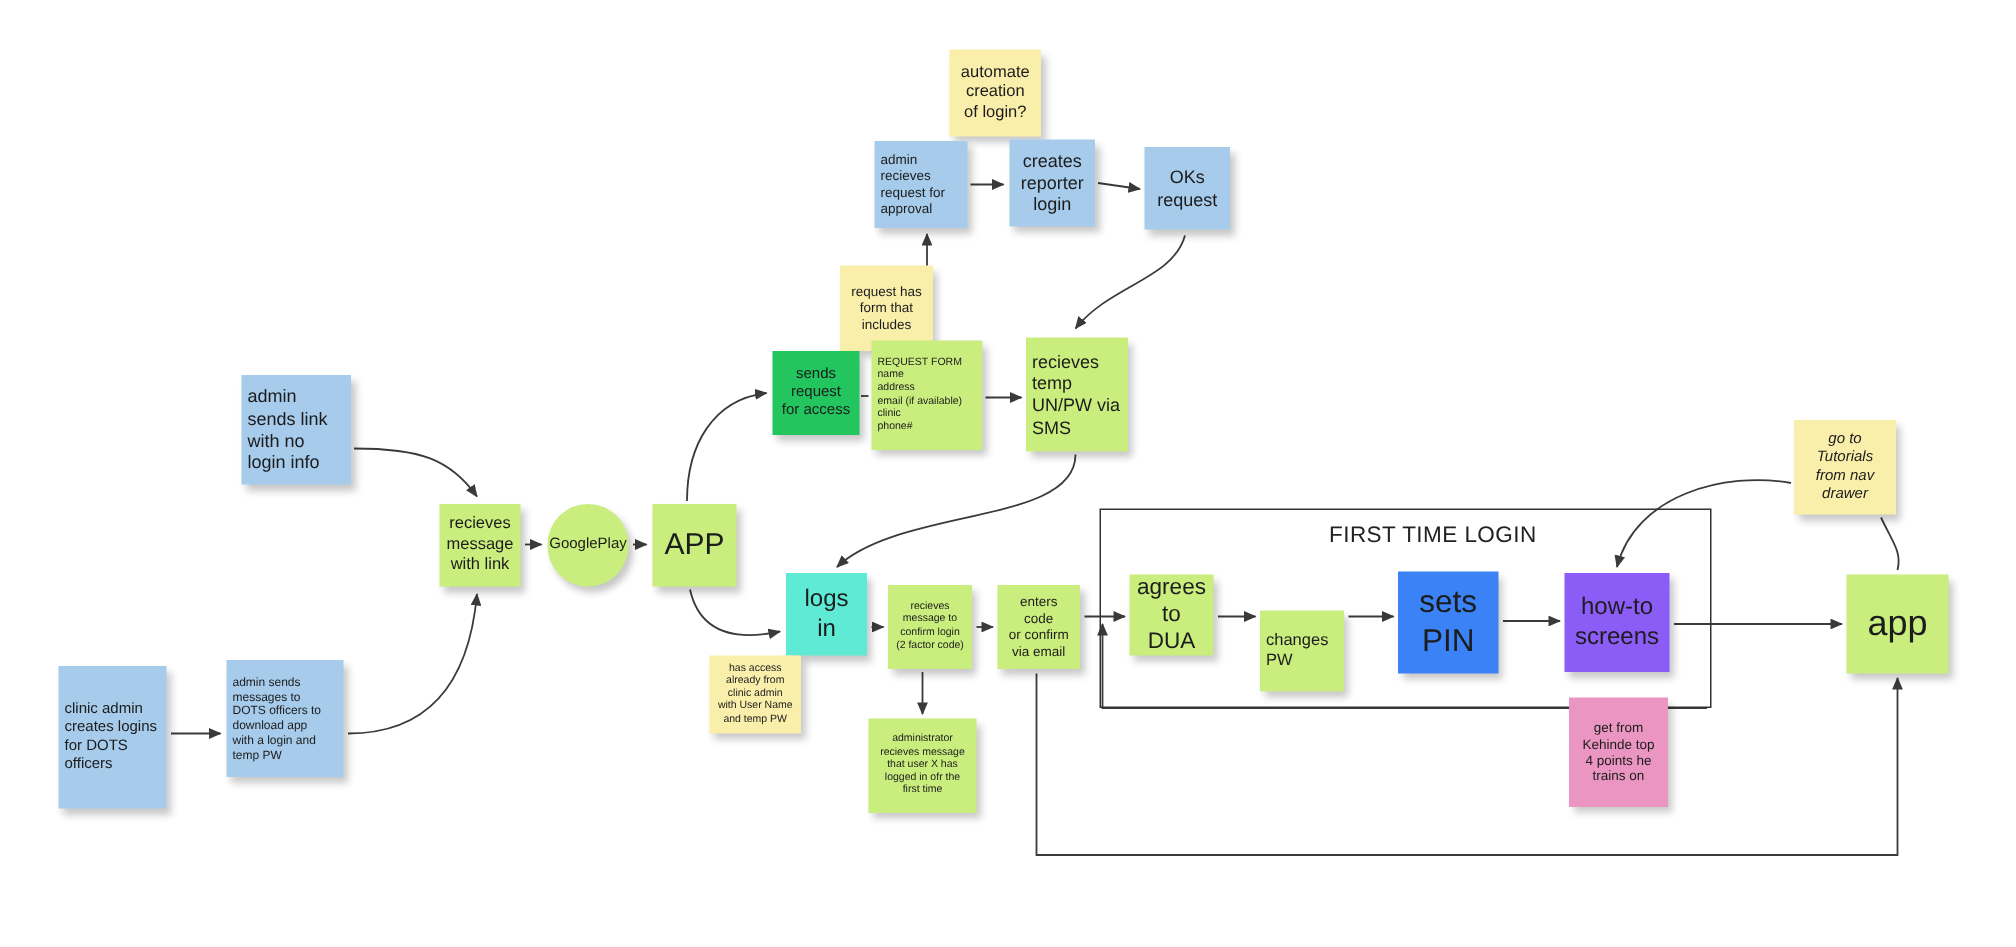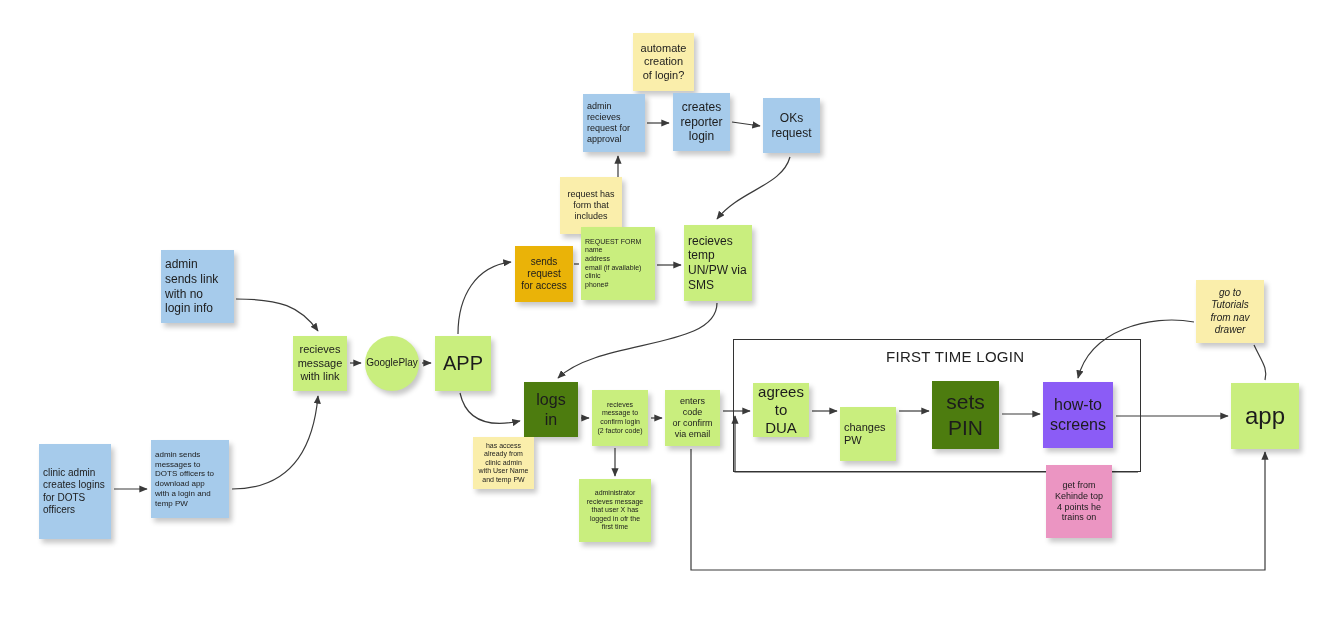--- a/index.html
+++ b/index.html
@@ -112,21 +112,21 @@
 request for
 approval</span></div>
       <div class="note" style="left: 673px; top: 93px; width: 57px; height: 58px; background: rgb(166, 203, 235); font-size: 12px;"><span>creates
 reporter
 login</span></div>
       <div class="note" style="left: 763px; top: 98px; width: 57px; height: 55px; background: rgb(166, 203, 235); font-size: 12px;"><span>OKs
 request</span></div>
       <div class="note" style="left: 560px; top: 177px; width: 62px; height: 57px; background: rgb(250, 238, 171); font-size: 9px;"><span>request has
 form that
 includes</span></div>
-      <div class="note" style="left: 515px; top: 246px; width: 58px; height: 56px; background: #eab308; font-size: 10px;"><span>sends
+      <div class="note" style="left: 515px; top: 234px; width: 58px; height: 56px; background: #22c55e; font-size: 10px;"><span>sends
 request
 for access</span></div>
       <div class="note left" style="left: 581px; top: 227px; width: 74px; height: 73px; background: rgb(201, 238, 126); font-size: 7px;"><span>REQUEST FORM
 name
 address
 email (if available)
 clinic
 phone#</span></div>
       <div class="note left" style="left: 684px; top: 225px; width: 68px; height: 76px; background: rgb(201, 238, 126); font-size: 12px;"><span>recieves
 temp
@@ -138,21 +138,21 @@
 login info</span></div>
       <div class="note" style="left: 293px; top: 336px; width: 54px; height: 55px; background: rgb(201, 238, 126); font-size: 11px;"><span>recieves
 message
 with link</span></div>
       <div class="note" style="left: 365px; top: 336px; width: 54px; height: 55px; background: rgb(201, 238, 126); font-size: 10px; border-radius: 27px;"><span>GooglePlay</span></div>
       <div class="note" style="left: 435px; top: 336px; width: 56px; height: 55px; background: rgb(201, 238, 126); font-size: 20px;"><span>APP</span></div>
       <div class="note" style="left: 1196px; top: 280px; width: 68px; height: 63px; background: rgb(250, 238, 171); font-size: 10px; font-style: italic;"><span>go to
 Tutorials
 from nav
 drawer</span></div>
-      <div class="note" style="left: 524px; top: 382px; width: 54px; height: 55px; background: #4d7c0f; font-size: 16px;"><span>logs
+      <div class="note" style="left: 524px; top: 382px; width: 54px; height: 55px; background: #5eead4; font-size: 16px;"><span>logs
 in</span></div>
       <div class="note" style="left: 473px; top: 437px; width: 61px; height: 52px; background: rgb(250, 238, 171); font-size: 7px;"><span>has access
 already from
 clinic admin
 with User Name
 and temp PW</span></div>
       <div class="note" style="left: 592px; top: 390px; width: 56px; height: 56px; background: rgb(201, 238, 126); font-size: 7px;"><span>recieves
 message to
 confirm login
 (2 factor code)</span></div>
@@ -161,21 +161,21 @@
 via email</span></div>
       <div class="note" style="left: 579px; top: 479px; width: 72px; height: 63px; background: rgb(201, 238, 126); font-size: 7px;"><span>administrator
 recieves message
 that user X has
 logged in ofr the
 first time</span></div>
       <div class="note" style="left: 753px; top: 383px; width: 56px; height: 54px; background: rgb(201, 238, 126); font-size: 15px;"><span>agrees
 to DUA</span></div>
       <div class="note left" style="left: 840px; top: 383px; width: 56px; height: 54px; background: rgb(201, 238, 126); font-size: 11px; margin-top: 24px;"><span>changes
 PW</span></div>
-      <div class="note" style="left: 932px; top: 381px; width: 67px; height: 68px; background: #4d7c0f; font-size: 21px;"><span>sets
+      <div class="note" style="left: 932px; top: 381px; width: 67px; height: 68px; background: #3b82f6; font-size: 21px;"><span>sets
 PIN</span></div>
       <div class="note" style="left: 1043px; top: 382px; width: 70px; height: 66px; background: #8b5cf6; font-size: 16px; justify-content: center;"><span>how-to
 screens</span></div>
       <div class="note" style="left: 1046px; top: 465px; width: 66px; height: 73px; background: rgb(235, 149, 194); font-size: 9px;"><span>get from
 Kehinde top
 4 points he
 trains on</span></div>
       <div class="note" style="left: 1231px; top: 383px; width: 68px; height: 66px; background: rgb(201, 238, 126); font-size: 24px;"><span>app</span></div>
       <div class="note left" style="left: 39px; top: 444px; width: 72px; height: 95px; background: rgb(166, 203, 235); font-size: 10px;"><span>clinic admin
 creates logins

